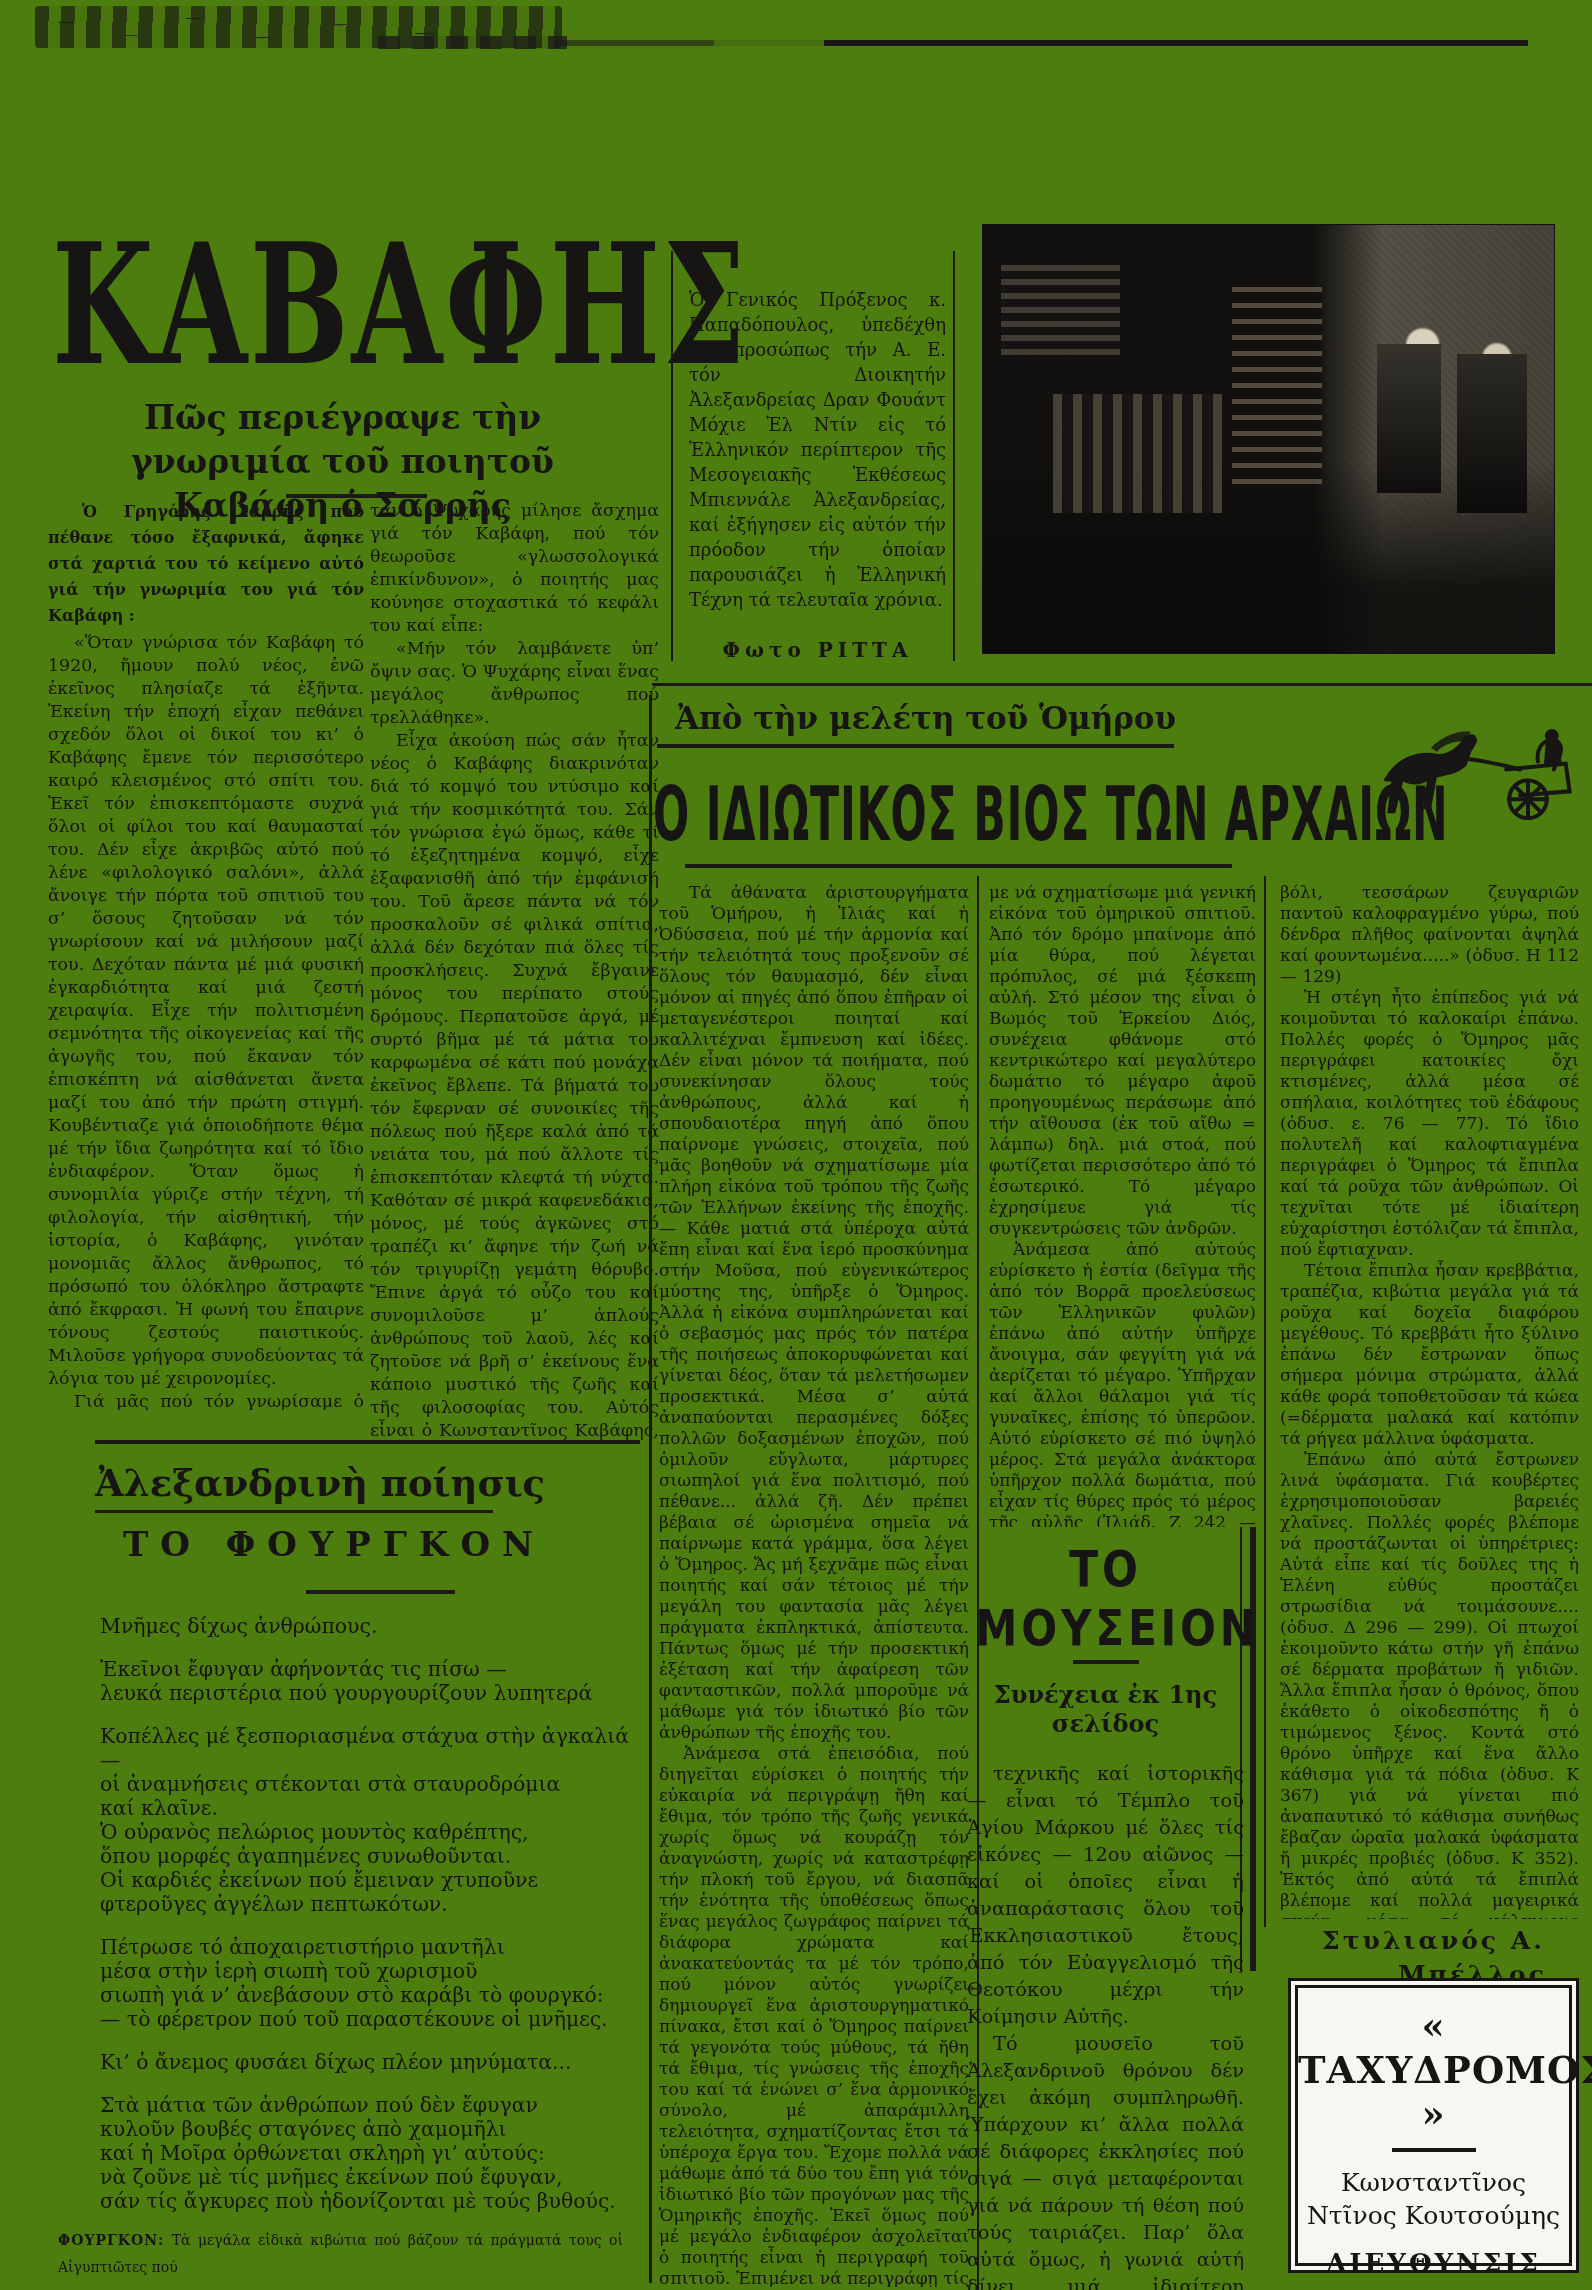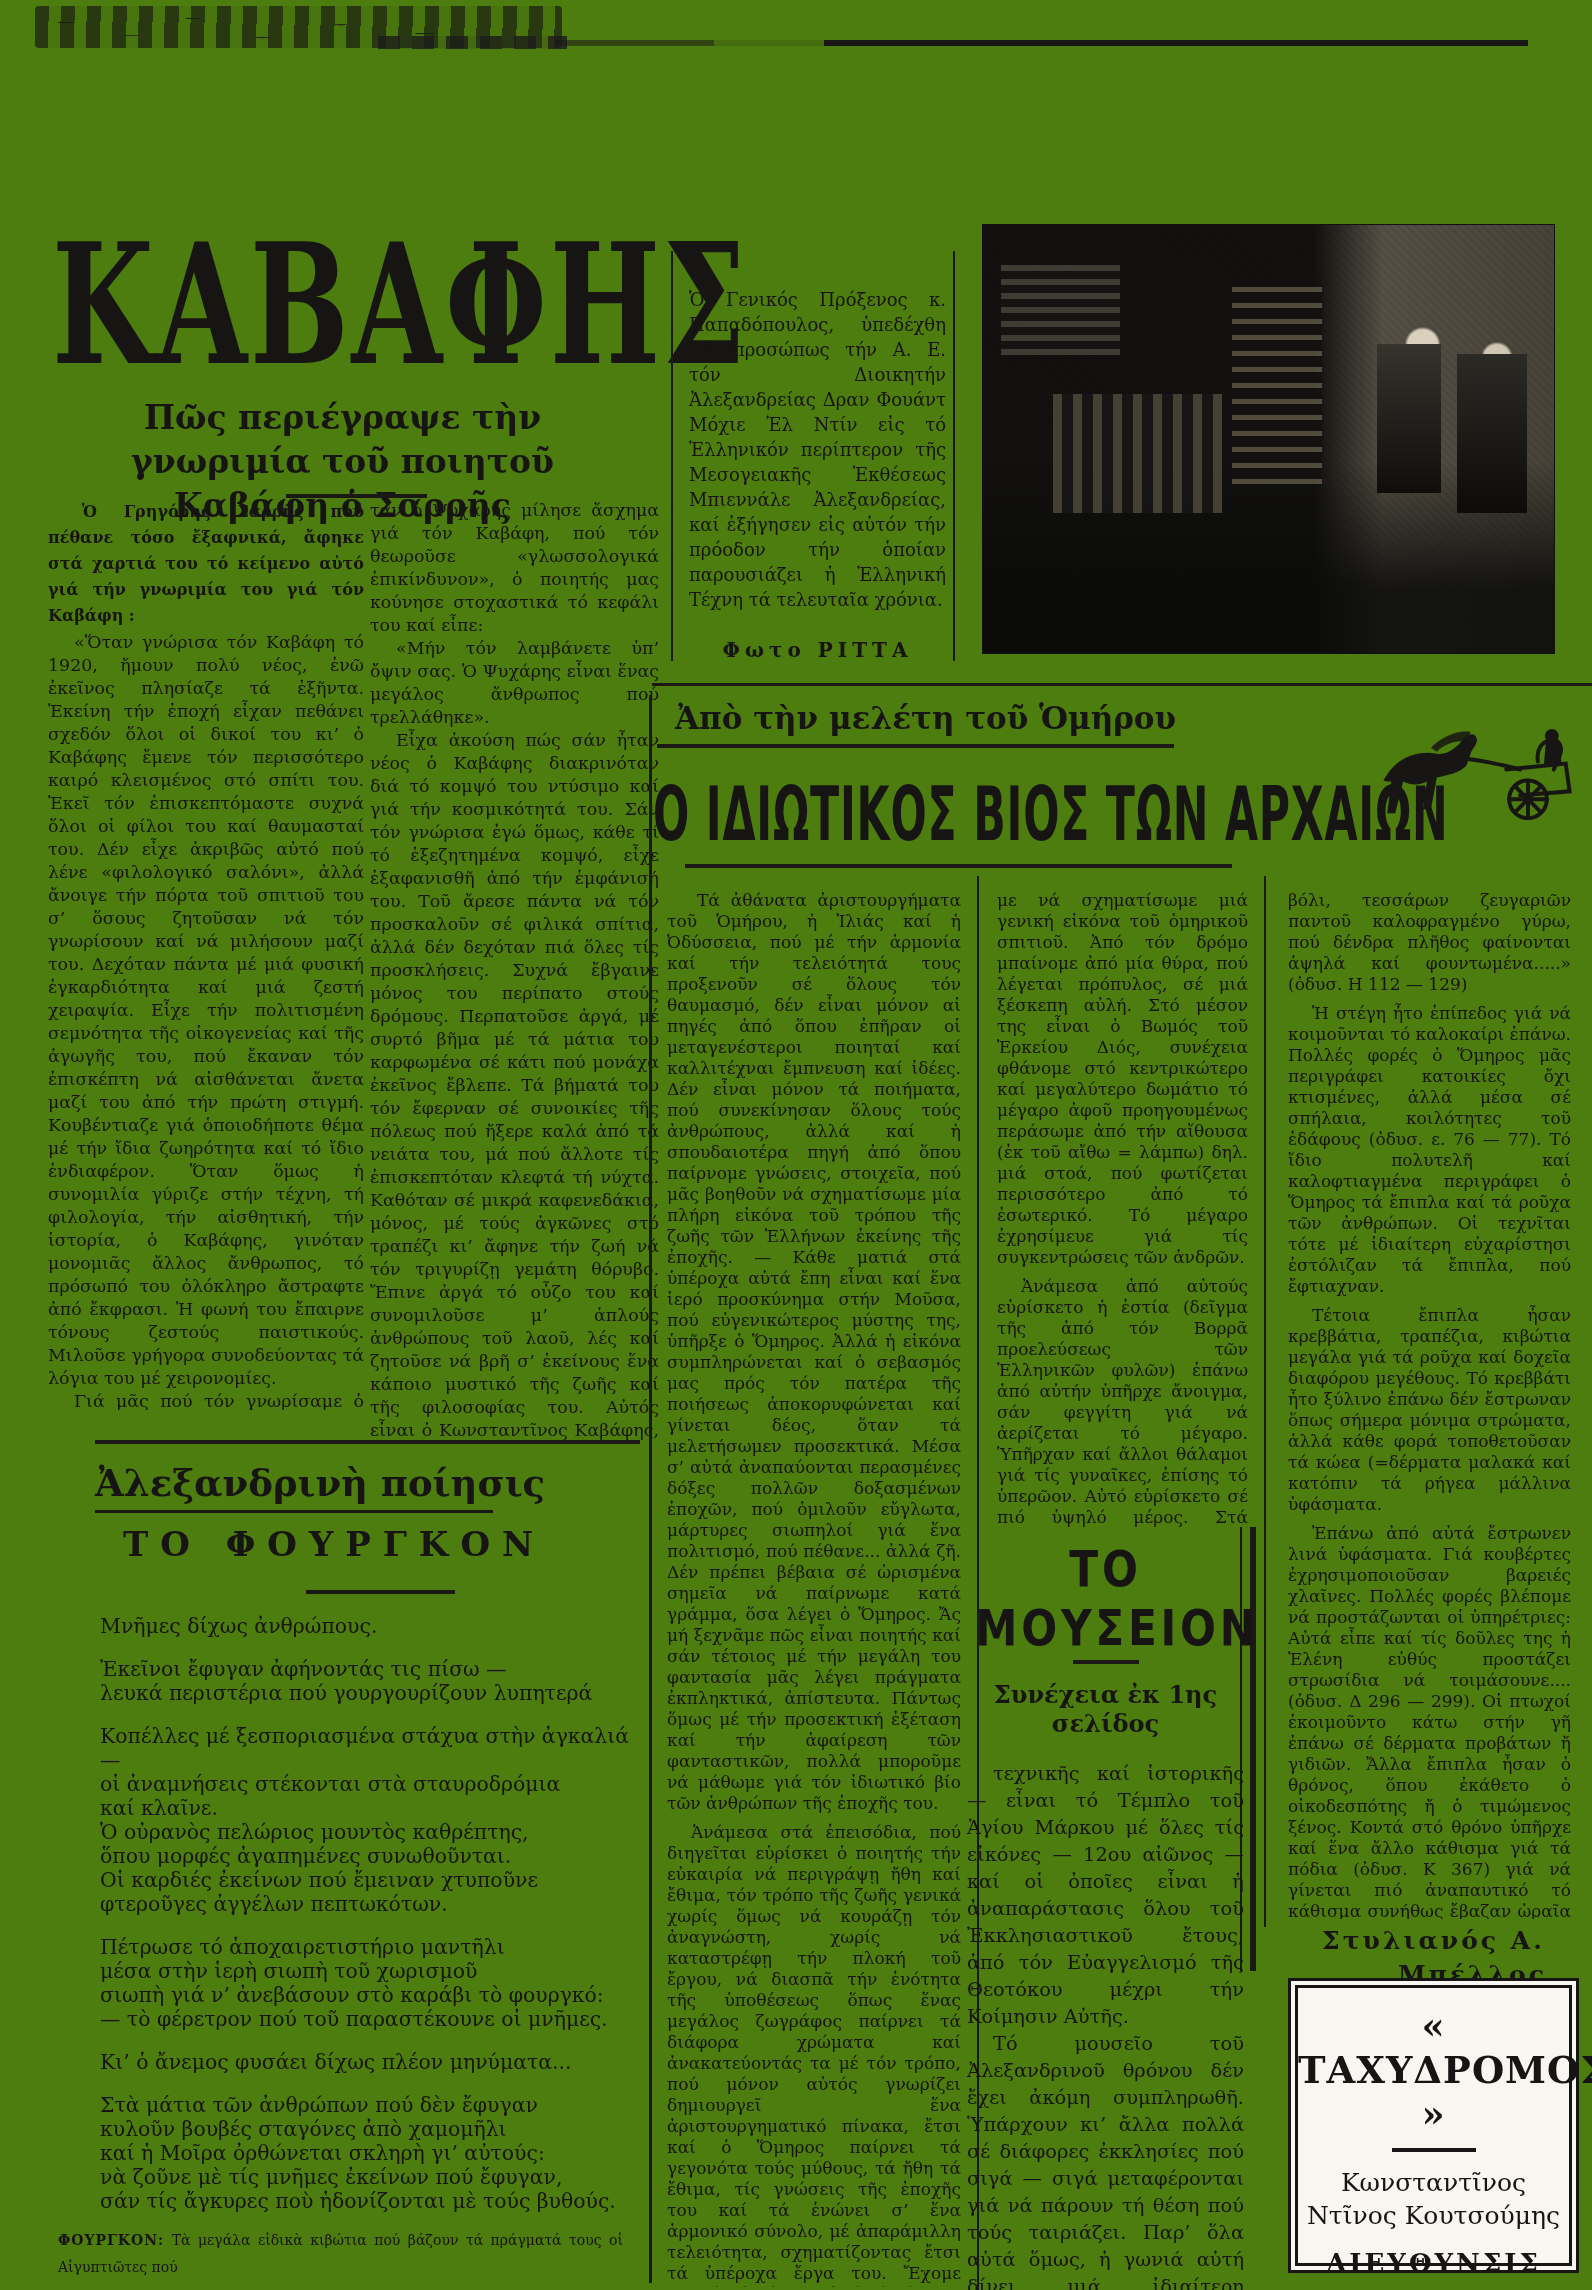--- a/index.html
+++ b/index.html
@@ -52,21 +52,21 @@
   .ph-e{left:474px;top:129px;width:70px;height:159px;background:linear-gradient(180deg,#2c2a25,#0c0b0a);}
   
   .homer-kicker{left:675px;top:700px;font-size:31px;font-weight:bold;}
   .kicker-rule{left:657px;top:744px;width:517px;height:4px;}
   .top-rule{left:652px;top:683px;width:940px;height:3px;}
   .homer-headline{left:653px;top:770px;white-space:nowrap;}
   .homer-headline span{display:inline-block;font-family:"DejaVu Sans",sans-serif;font-weight:bold;font-size:52px;
      transform:scale(0.82,1.45);transform-origin:left top;letter-spacing:1px;}
   .headline-rule{left:685px;top:864px;width:547px;height:4px;}
   .homer-col{font-size:17px;line-height:21px;}
-  .homer-col p{margin:8px;text-indent:24px;}
+  .homer-col p{margin:0;text-indent:24px;}
   .hcA{left:659px;top:882px;width:310px;height:1405px;overflow:hidden;}
   .hcB{left:989px;top:882px;width:267px;height:645px;overflow:hidden;}
   .hcC{left:1280px;top:882px;width:299px;height:1037px;overflow:hidden;}
   .signature{left:1294px;top:1924px;width:279px;text-align:center;font-weight:bold;font-size:25px;line-height:34px;letter-spacing:3px;}
   .signature div:last-child{text-align:right;padding-right:26px;}
   
   .mouseion{left:967px;top:1540px;width:277px;}
   .mou-title{text-align:center;font-size:45px;font-weight:bold;letter-spacing:4px;
      font-family:"DejaVu Sans",sans-serif;transform:scale(0.94,1.1);transform-origin:center top;}
   .mou-div{width:66px;height:4px;background:#1a1916;margin:14px auto 16px auto;}

